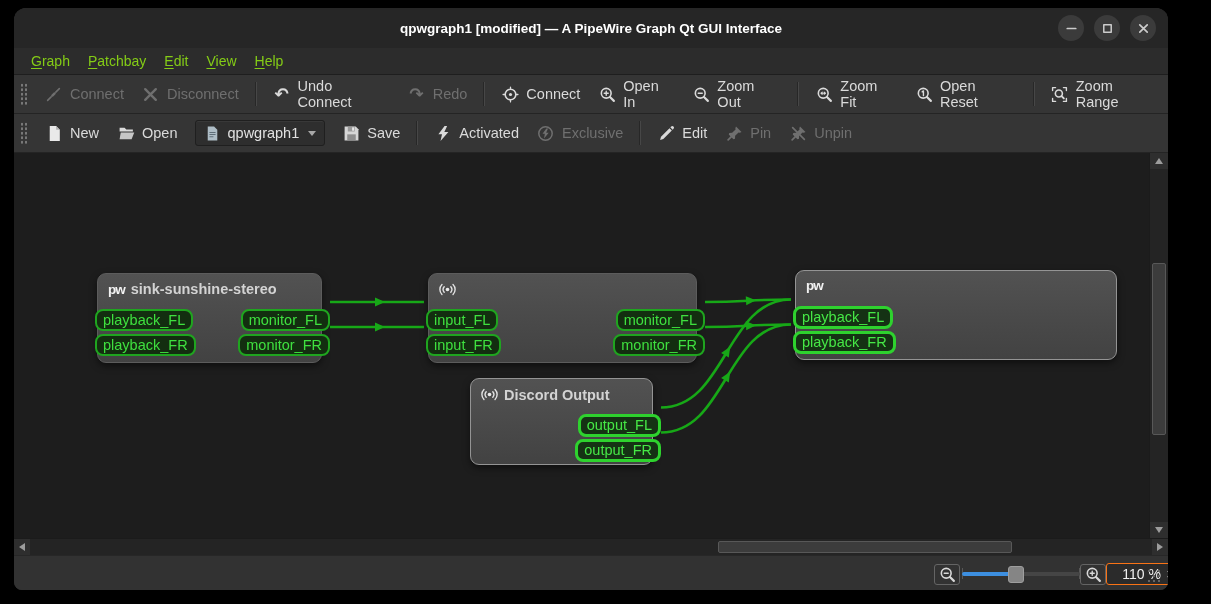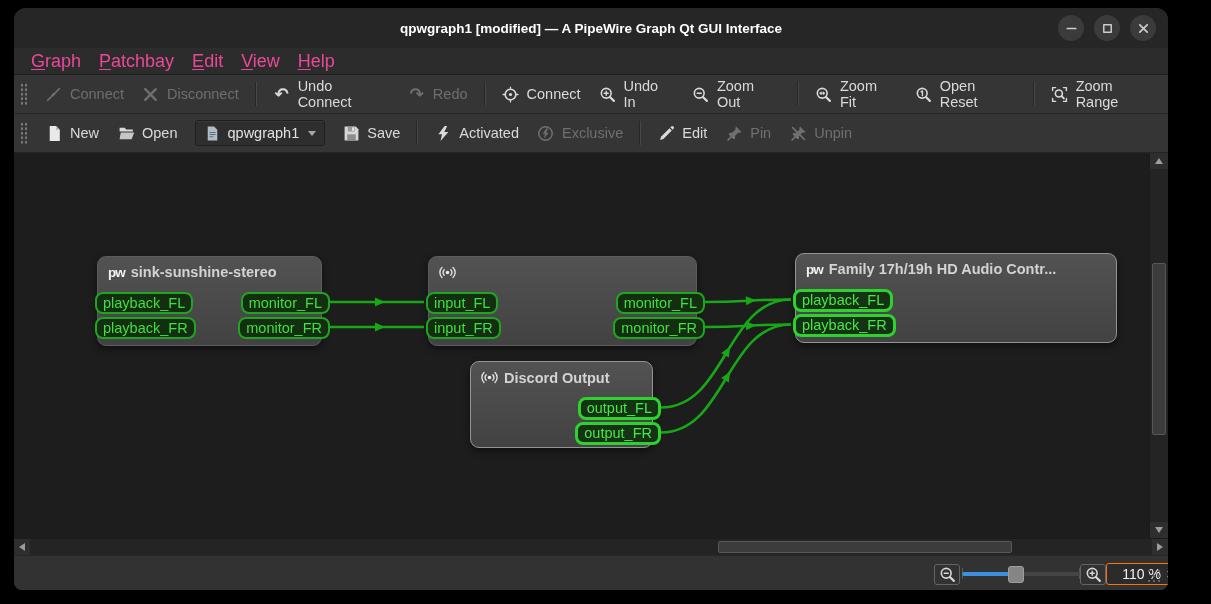--- a/index.html
+++ b/index.html
@@ -13,21 +13,21 @@
     display:flex;flex-direction:column;}
   
   .titlebar{height:40px;background:#262626;position:relative;display:flex;align-items:center;justify-content:center;flex:0 0 auto;}
   .title-text{color:#ffffff;font-weight:bold;font-size:13.5px;}
   .win-controls{position:absolute;right:12px;top:7px;display:flex;gap:10px;}
   .win-btn{width:26px;height:26px;border-radius:50%;background:#3b3b3b;color:#cccccc;
     display:flex;align-items:center;justify-content:center;}
   
   .menubar{height:26px;background:#2c2c2c;display:flex;align-items:center;padding-left:8px;
     border-bottom:1px solid #1e1e1e;flex:0 0 auto;}
-  .menu-item{color:#ec4899;font-size:18px;padding:3px 9px;}
+  .menu-item{color:#84cc16;font-size:14px;padding:3px 9px;}
   .menu-item .u{text-decoration:underline;text-underline-offset:2px;}
   
   .toolbar{height:38px;background:#353535;display:flex;align-items:center;
     border-bottom:1px solid #242424;padding-left:4px;flex:0 0 auto;}
   .thandle{width:8px;height:22px;margin:0 8px 0 2px;
     background-image:radial-gradient(circle,#7a7a7a 1px,transparent 1.4px);
     background-size:4px 4.5px;}
   .tbtn{display:flex;align-items:center;gap:7px;color:#dadada;font-size:14.5px;
     padding:5px 9px;border-radius:3px;}
   .tbtn.disabled{color:#6f6f6f;}
@@ -39,21 +39,21 @@
     border-radius:3px;padding:3px 8px;margin:0 8px;color:#e2e2e2;font-size:14.5px;
     box-shadow:inset 0 1px 0 rgba(255,255,255,0.05);}
   .tcombo .tlabel{margin-left:6px;}
   .combo-arrow{width:0;height:0;border-left:4px solid transparent;border-right:4px solid transparent;
     border-top:5px solid #a8a8a8;margin-left:9px;}
   
   .midrow{flex:1;display:flex;min-height:0;}
   .canvas{position:relative;flex:1;background:#1d1d1d;overflow:hidden;}
   .canvas svg.wires{position:absolute;left:0;top:0;pointer-events:none;}
   .gnode{position:absolute;background:linear-gradient(180deg,#525252,#424242);
-    border:1px solid #5c5c5c;border-radius:9px;box-shadow:0 3px 7px rgba(0,0,0,0.5);}
+    border:1px solid #5c5c5c;border-radius:9px;box-shadow:0 3px 7px rgba(0,0,0,0.5);margin-top:17px;}
   .gnode.selected{border-color:#949494;}
   .gtitle{display:flex;align-items:center;gap:6px;padding:7px 10px 0 10px;color:#d3d3d3;
     font-weight:bold;font-size:14.5px;white-space:nowrap;overflow:hidden;}
   .pw-ico{font-weight:bold;font-size:13.5px;color:#f2f2f2;letter-spacing:-1px;}
   .port{position:absolute;height:18px;line-height:18px;padding:0 6px;
     border:2px solid #1fa51f;border-radius:8px;background:#132e10;color:#3fe03f;
     font-size:14.5px;white-space:nowrap;}
   .port.in{left:-3px;}
   .port.out{right:-9px;}
   .port.hl{border-color:#2ed22e;border-width:3px;height:17px;line-height:16px;color:#46e846;background:#153214;}
@@ -173,21 +173,21 @@
         <span class="tlabel">Connect</span>
       </div>
       <div class="tbtn">
         <span class="ticon">
           <svg width="17" height="17" viewBox="0 0 16 16" fill="none" stroke="currentColor" stroke-width="1.5" stroke-linecap="round" stroke-linejoin="round">
             <circle cx="6.8" cy="6.8" r="4.6"></circle>
             <path d="M10.3 10.3 L14 14" stroke-width="2"></path>
             <path d="M6.8 4.9 V8.7 M4.9 6.8 H8.7" stroke-width="1.3"></path>
           </svg>
         </span>
-        <span class="tlabel">Undo In</span>
+        <span class="tlabel">Open In</span>
       </div>
       <div class="tbtn">
         <span class="ticon">
           <svg width="17" height="17" viewBox="0 0 16 16" fill="none" stroke="currentColor" stroke-width="1.5" stroke-linecap="round" stroke-linejoin="round">
             <circle cx="6.8" cy="6.8" r="4.6"></circle>
             <path d="M10.3 10.3 L14 14" stroke-width="2"></path>
             <path d="M4.9 6.8 H8.7" stroke-width="1.3"></path>
           </svg>
         </span>
         <span class="tlabel">Zoom Out</span>
@@ -351,21 +351,20 @@
             </span>
           </div>
           <div class="port in" style="top: 35px;">input_FL</div>
           <div class="port in" style="top: 60px;">input_FR</div>
           <div class="port out" style="top: 35px;">monitor_FL</div>
           <div class="port out" style="top: 60px;">monitor_FR</div>
         </div>
         <div class="gnode selected" style="left: 781px; top: 100px; width: 320px; height: 88px;">
           <div class="gtitle">
             <span class="gicon pw-ico">pw</span>
-            <span class="gtitle-text">Family 17h/19h HD Audio Contr...</span>
           </div>
           <div class="port in hl" style="top: 35px;">playback_FL</div>
           <div class="port in hl" style="top: 60px;">playback_FR</div>
         </div>
         <div class="gnode selected" style="left: 456px; top: 208px; width: 181px; height: 85px;">
           <div class="gtitle">
             <span class="gicon" style="display: flex;">
               <svg width="17" height="17" viewBox="0 0 16 16" fill="none">
                 <circle cx="8" cy="8" r="1.7" fill="#eaeaea"></circle>
                 <path d="M4.9 5.4 a4 4 0 0 0 0 5.2 M11.1 5.4 a4 4 0 0 1 0 5.2 M2.8 3.3 a6.6 6.6 0 0 0 0 9.4 M13.2 3.3 a6.6 6.6 0 0 1 0 9.4" stroke="#e2e2e2" stroke-width="1.3" stroke-linecap="round"></path>

